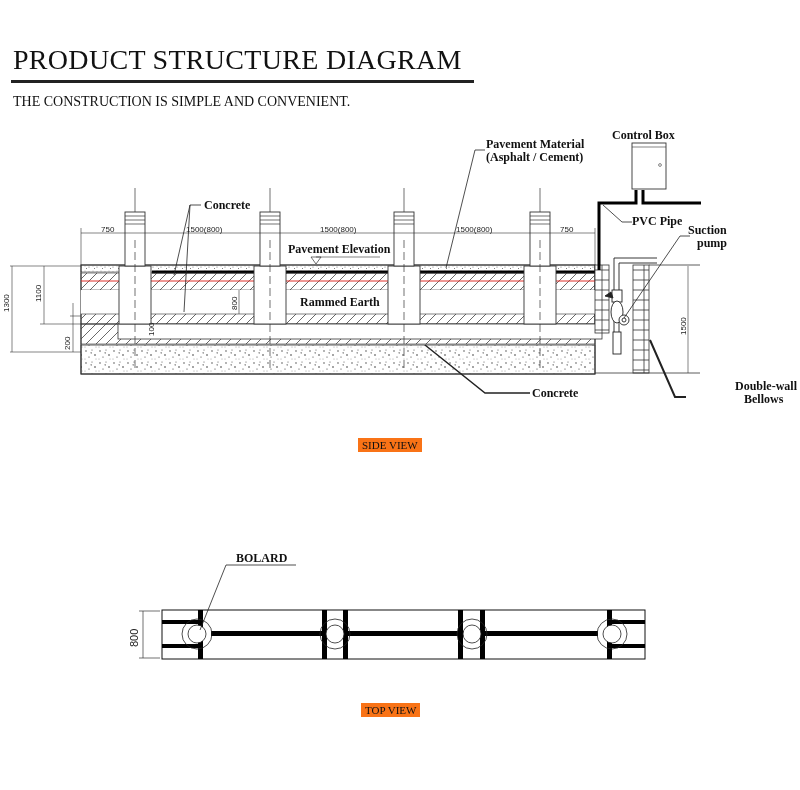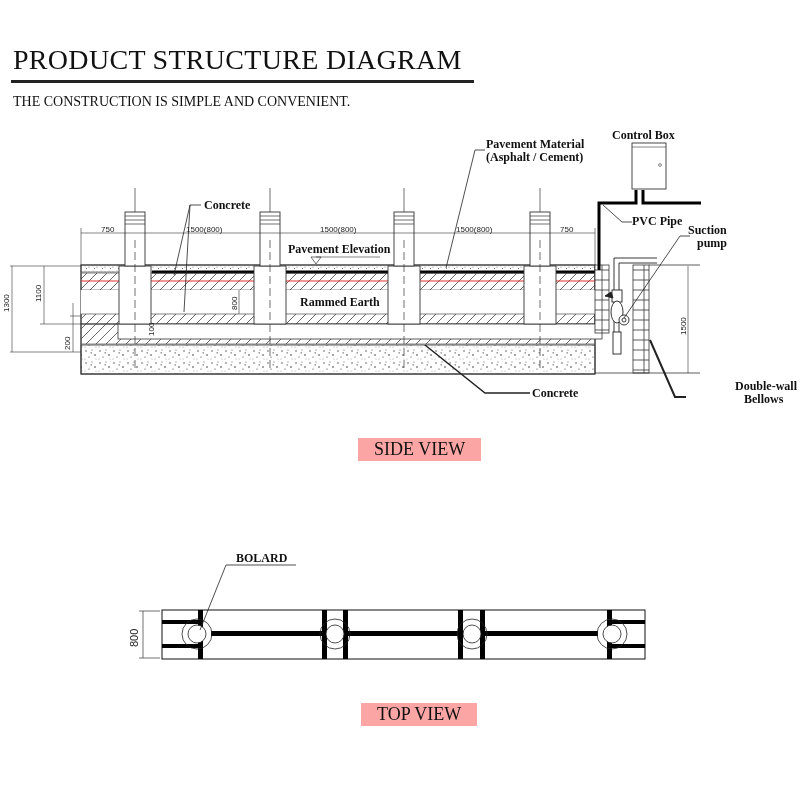--- a/index.html
+++ b/index.html
@@ -3,21 +3,21 @@
   <meta charset="utf-8">
   <style>
     html, body { margin:0; padding:0; background:#fff; }
     body { width:800px; height:790px; position:relative; overflow:hidden; font-family:"Liberation Serif", serif; color:#111; }
     .title { position:absolute; left:13px; top:44px; font-size:28px; letter-spacing:0.3px; font-weight:normal; white-space:nowrap; }
     .title-rule { position:absolute; left:11px; top:80px; width:463px; height:3px; background:#222; }
     .subtitle { position:absolute; left:13px; top:94px; font-size:14px; white-space:nowrap; }
     svg { position:absolute; left:0; top:0; }
     .lblb { font-family:"Liberation Serif", serif; font-size:12px; font-weight:bold; fill:#111; }
     .dim { font-family:"Liberation Sans", sans-serif; font-size:8px; fill:#222; }
-    .caption { position:absolute; font-size:18px; background:#fca5a5; padding:1px 16px; white-space:nowrap; }
+    .caption { position:absolute; font-size:11px; background:#f97316; padding:1px 4px; white-space:nowrap; }
   </style>
 </head>
 <body>
 
 <div class="title">PRODUCT STRUCTURE DIAGRAM</div>
 <div class="title-rule"></div>
 <div class="subtitle">THE CONSTRUCTION IS SIMPLE AND CONVENIENT.</div>
 
 <svg width="800" height="790" viewBox="0 0 800 790">
   <defs>

